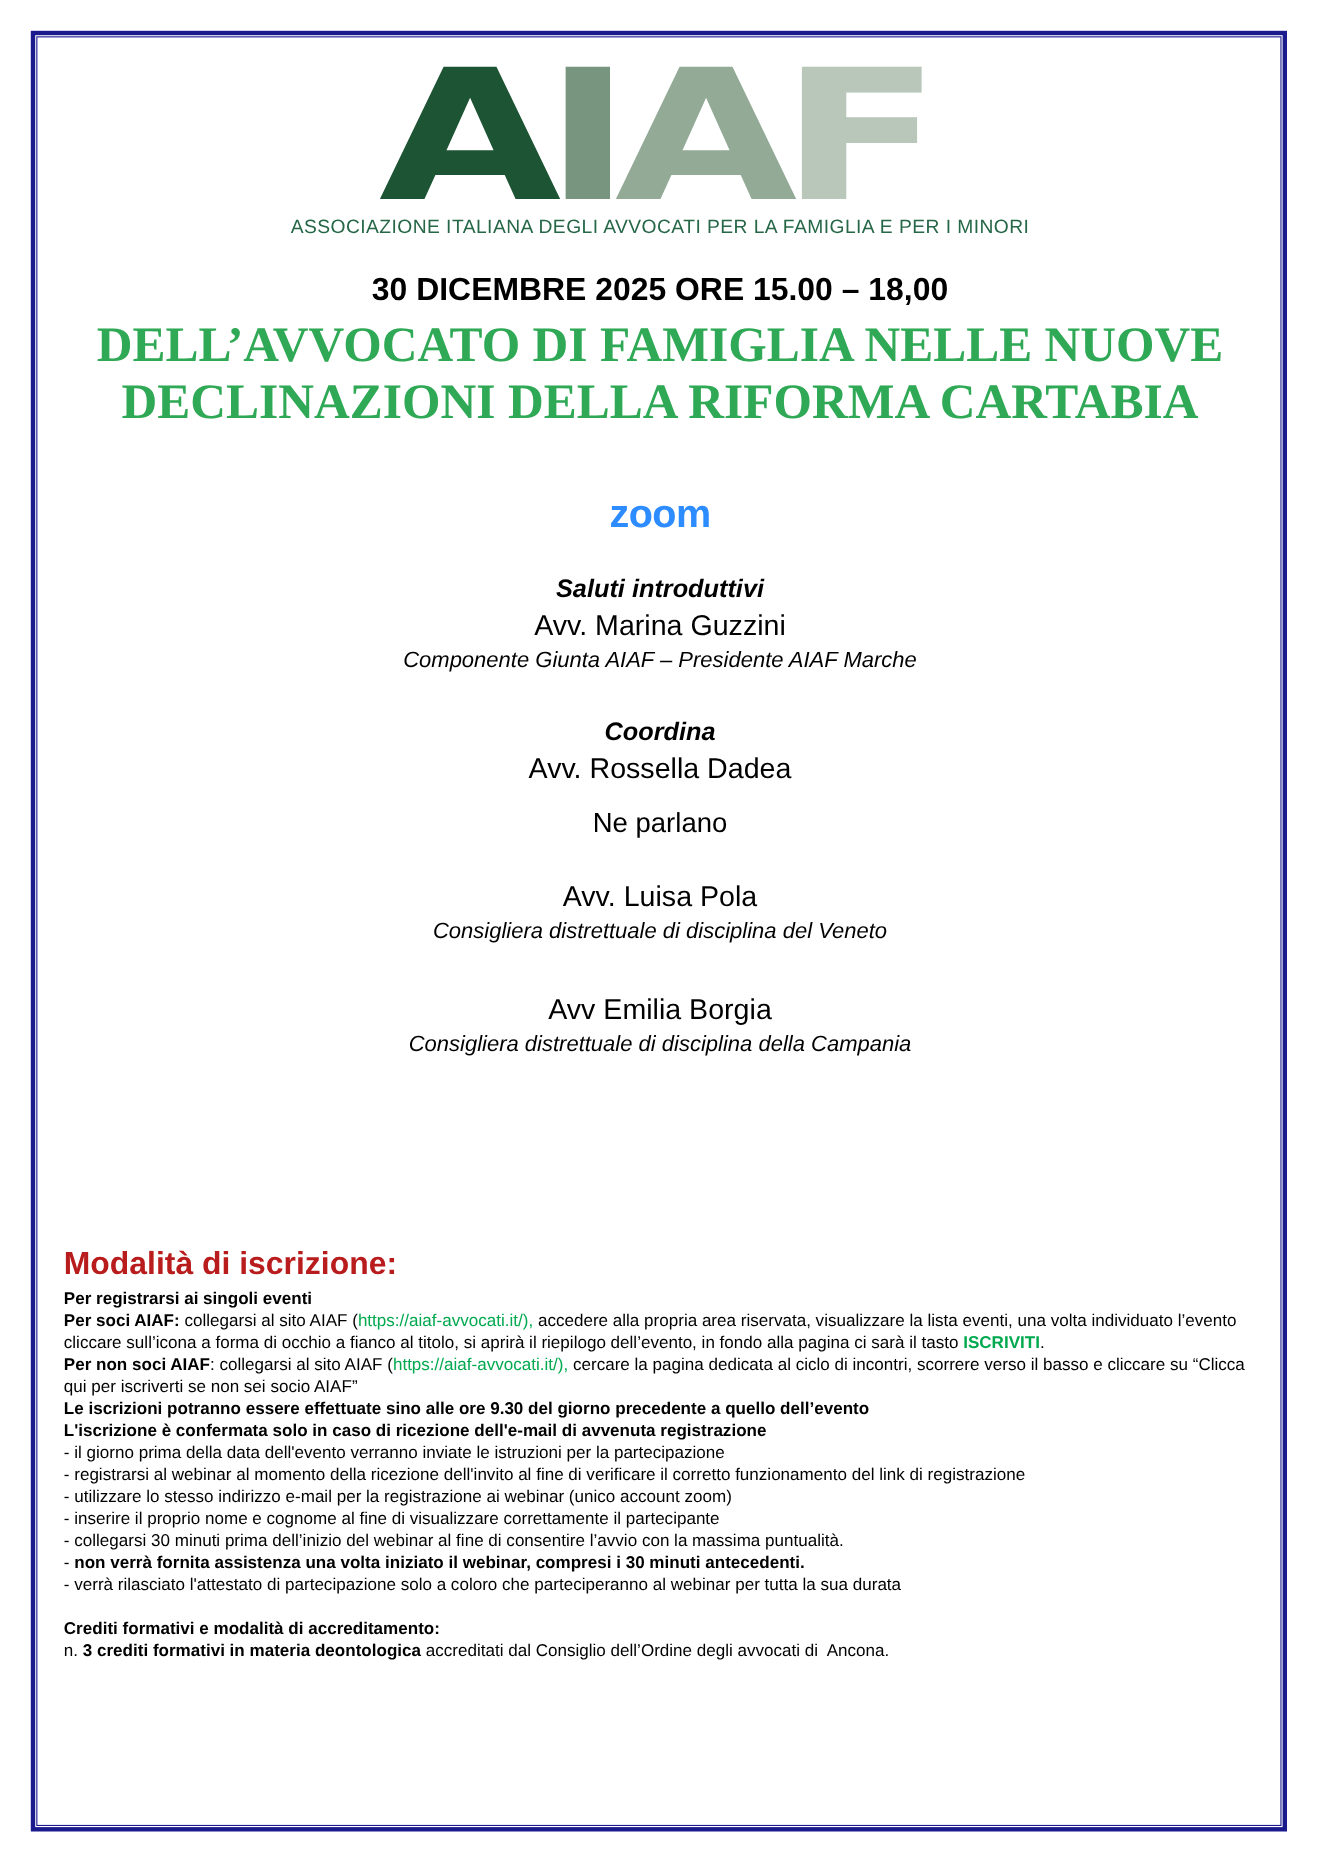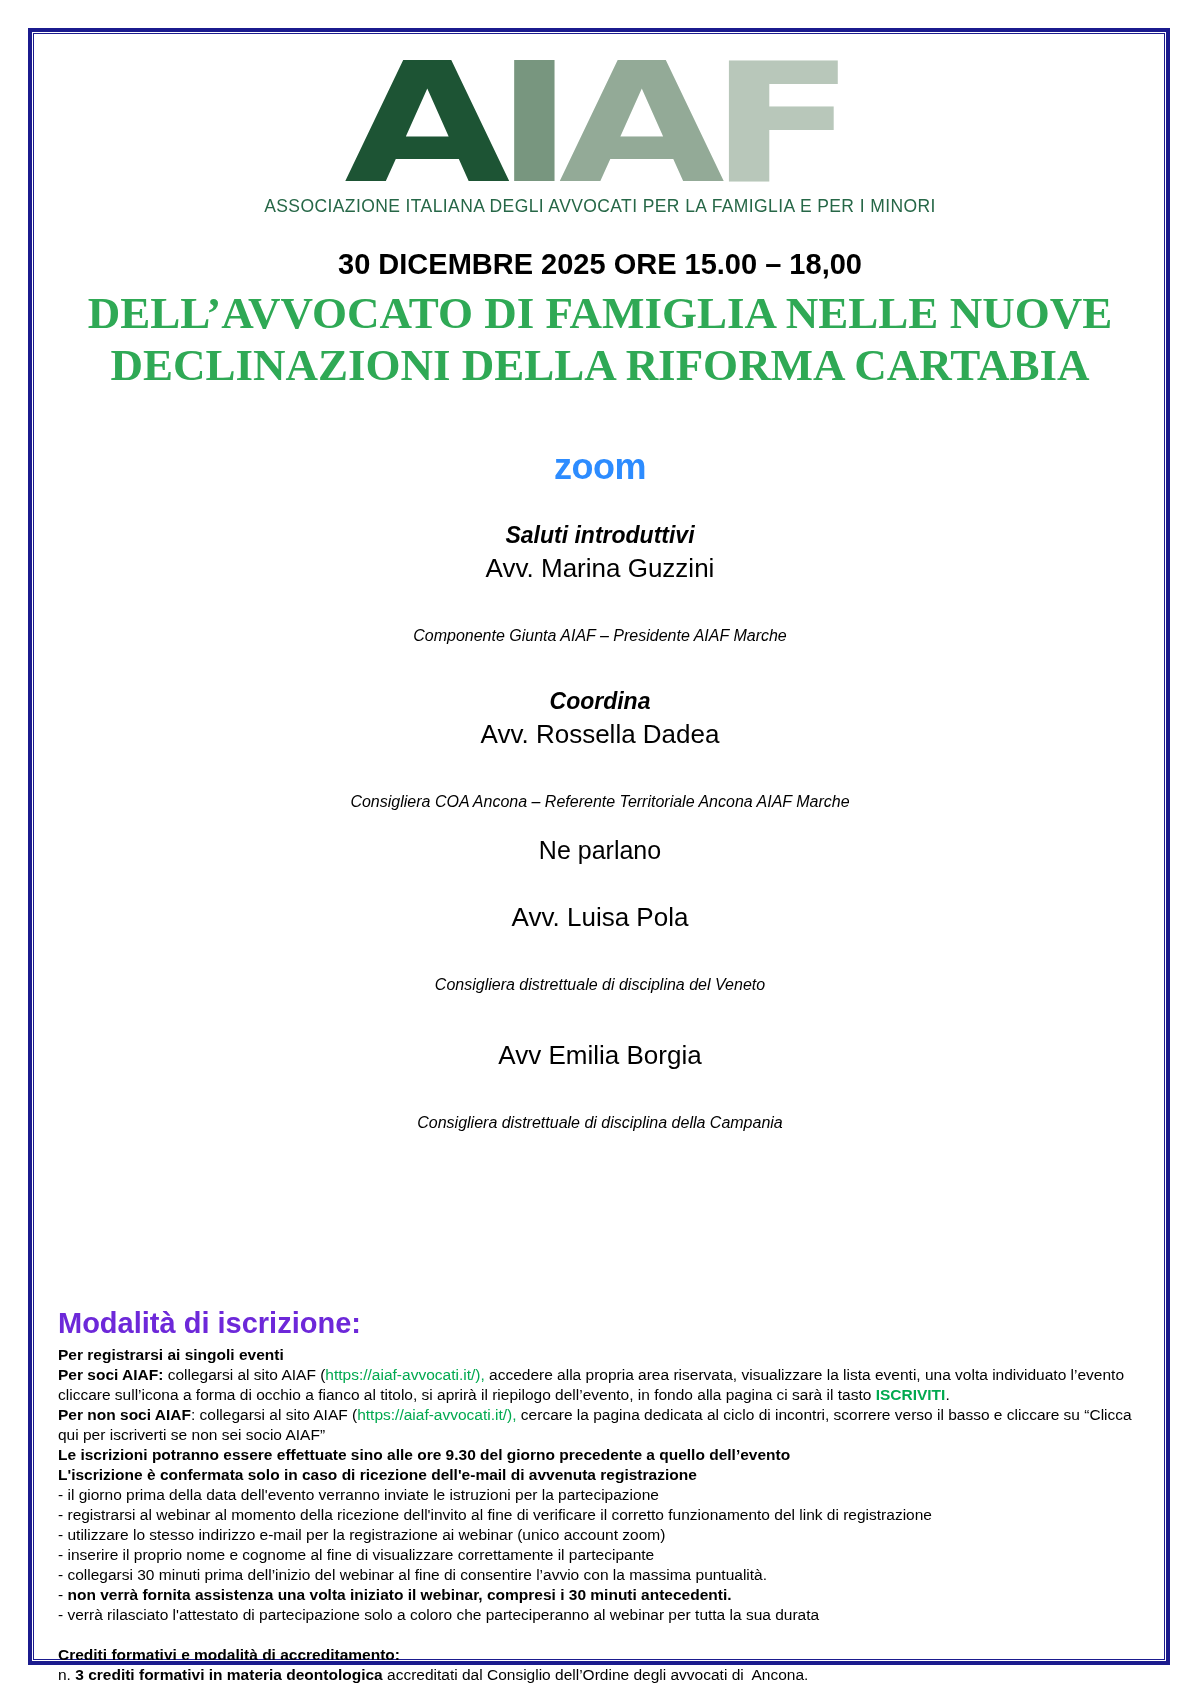--- a/index.html
+++ b/index.html
@@ -63,30 +63,30 @@
     margin-top:58px;
     font-weight:bold; font-size:36px; line-height:36px;
     letter-spacing:-0.5px;
     color:#2d8cff;
   }
   
   .program-block { margin-top:34px; }
   .program-block.gap-lg { margin-top:38px; }
   .section-heading { font-style:italic; font-weight:bold; font-size:23px; line-height:32px; }
   .speaker-name   { font-weight:normal; font-size:26px; line-height:34px; }
-  .speaker-role   { font-style:italic; font-size:16px; line-height:30px;margin-top:36px; }
+  .speaker-role   { font-style:italic; font-size:20px; line-height:30px; }
   .ne-parlano     { margin-top:17px; font-weight:normal; font-size:25px; line-height:32px; }
   
   .registration {
     margin-top:168px;
     text-align:left;
   }
   .registration-heading {
     font-weight:bold; font-size:29px; line-height:34px;
-    color:#6d28d9;
+    color:#b91c1c;
     margin:0 0 5px 0;
   }
   .reg-para {
     font-size:15.5px; line-height:20px;
     white-space:pre-wrap;
   }
   .reg-para .b  { font-weight:bold; }
   .reg-para .g  { color:#00a94f; }
   .reg-para .bg { color:#00a94f; font-weight:bold; }
 </style>
@@ -118,21 +118,20 @@
 
     <div class="program-block">
       <div class="section-heading">Saluti introduttivi</div>
       <div class="speaker-name">Avv. Marina Guzzini</div>
       <div class="speaker-role">Componente Giunta AIAF – Presidente AIAF Marche</div>
     </div>
 
     <div class="program-block">
       <div class="section-heading">Coordina</div>
       <div class="speaker-name">Avv. Rossella Dadea</div>
-      <div class="speaker-role">Consigliera COA Ancona – Referente Territoriale Ancona AIAF Marche</div>
     </div>
 
     <div class="ne-parlano">Ne parlano</div>
 
     <div class="program-block">
       <div class="speaker-name">Avv. Luisa Pola</div>
       <div class="speaker-role">Consigliera distrettuale di disciplina del Veneto</div>
     </div>
 
     <div class="program-block gap-lg">

